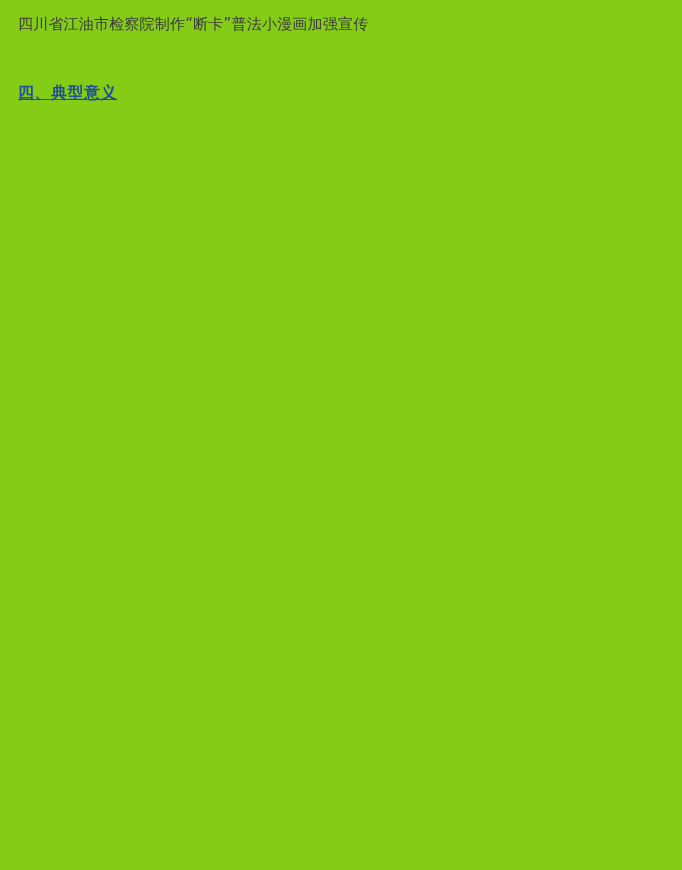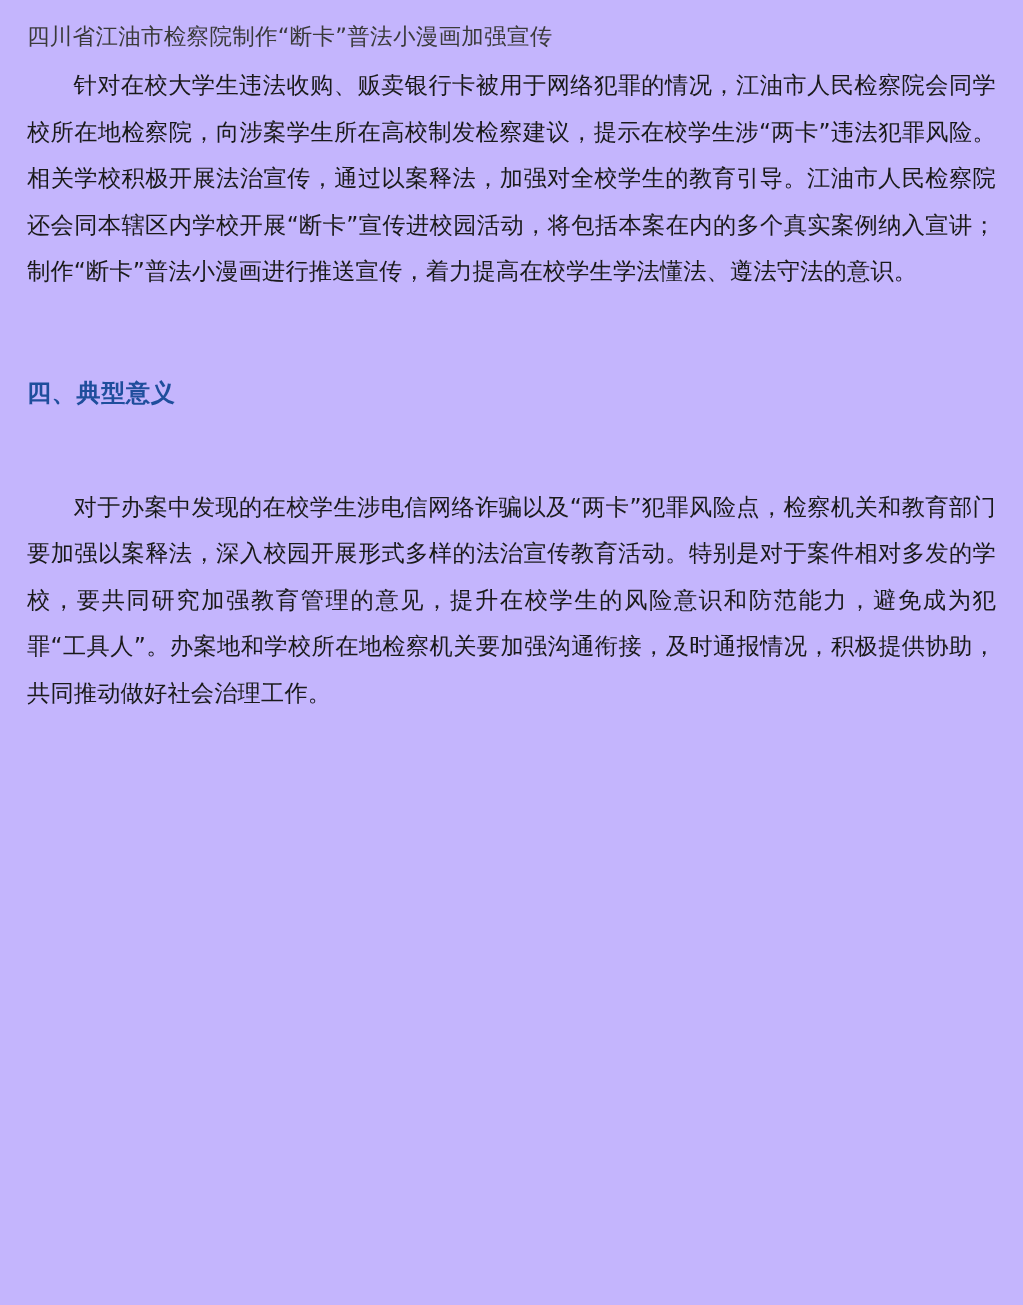--- a/index.html
+++ b/index.html
@@ -11,21 +11,21 @@
     width: 682px;
     min-height: 870px;
     font-family: "DejaVu Sans", "Liberation Sans", sans-serif;
     color: #000000;
   }
   .page {
     width: 682px;
     min-height: 870px;
     box-sizing: border-box;
     padding: 10px 18px 18px 18px;
-    background: #c4b5fd;
+    background: #84cc16;
   }
   .doc-heading {
     font-size: 15px;
     line-height: 28px;
     color: #3a3a3a;
     margin: 0 0 4px 0;
     letter-spacing: 0.2px;
   }
   .para {
     font-size: 15.5px;
@@ -38,38 +38,37 @@
     letter-spacing: 0.1px;
   }
   .section-title {
     font-size: 16px;
     line-height: 30px;
     font-weight: bold;
     color: #1f4e9c;
     margin: 26px 0 10px 0;
     text-indent: 0;
     letter-spacing: 0.5px;
+    text-decoration: underline;
   }
   .spacer-sm { height: 10px; }
   .spacer-md { height: 18px; }
 </style>
 </head>
 <body>
 
 <div class="page">
 
   <div class="doc-heading">四川省江油市检察院制作“断卡”普法小漫画加强宣传</div>
 
-  <p class="para">针对在校大学生违法收购、贩卖银行卡被用于网络犯罪的情况，江油市人民检察院会同学校所在地检察院，向涉案学生所在高校制发检察建议，提示在校学生涉“两卡”违法犯罪风险。相关学校积极开展法治宣传，通过以案释法，加强对全校学生的教育引导。江油市人民检察院还会同本辖区内学校开展“断卡”宣传进校园活动，将包括本案在内的多个真实案例纳入宣讲；制作“断卡”普法小漫画进行推送宣传，着力提高在校学生学法懂法、遵法守法的意识。</p>
 
   <div class="spacer-sm"></div>
 
   <div class="section-title">四、典型意义</div>
 
 
   <div class="spacer-md"></div>
 
 
   <div class="spacer-md"></div>
 
-  <p class="para">对于办案中发现的在校学生涉电信网络诈骗以及“两卡”犯罪风险点，检察机关和教育部门要加强以案释法，深入校园开展形式多样的法治宣传教育活动。特别是对于案件相对多发的学校，要共同研究加强教育管理的意见，提升在校学生的风险意识和防范能力，避免成为犯罪“工具人”。办案地和学校所在地检察机关要加强沟通衔接，及时通报情况，积极提供协助，共同推动做好社会治理工作。</p>
 
 </div>
 
 </body></html>

